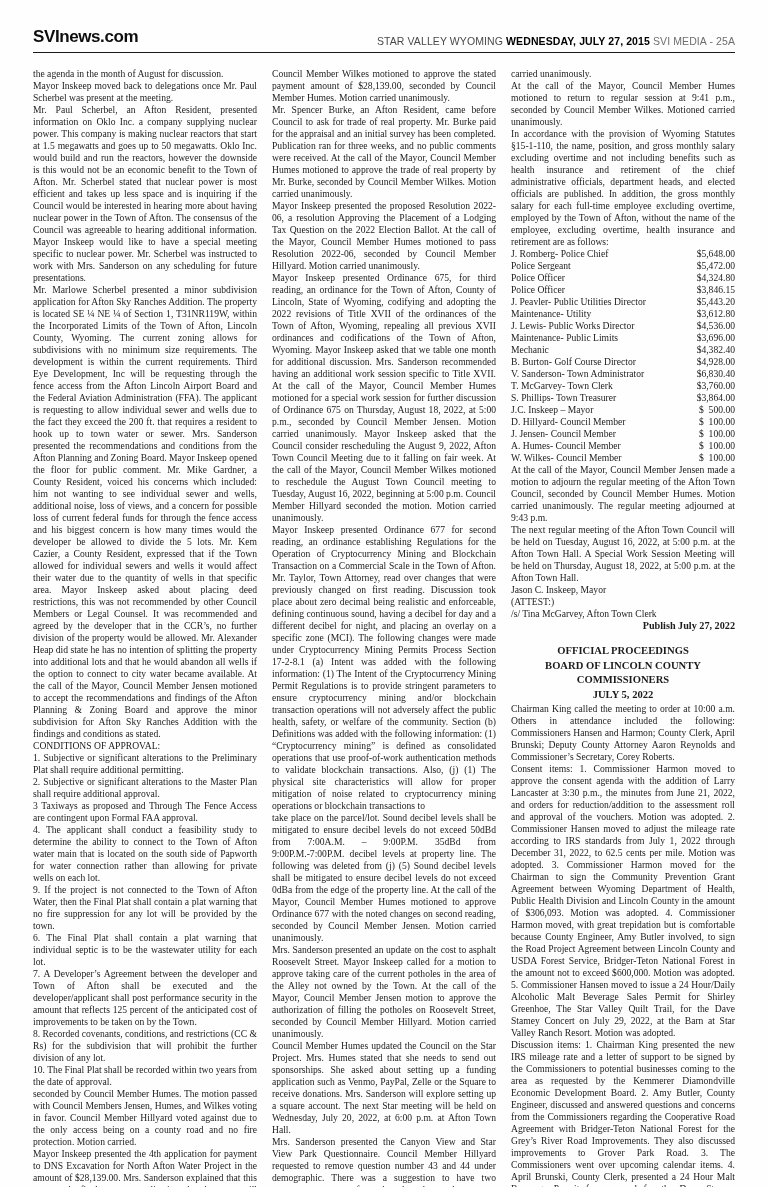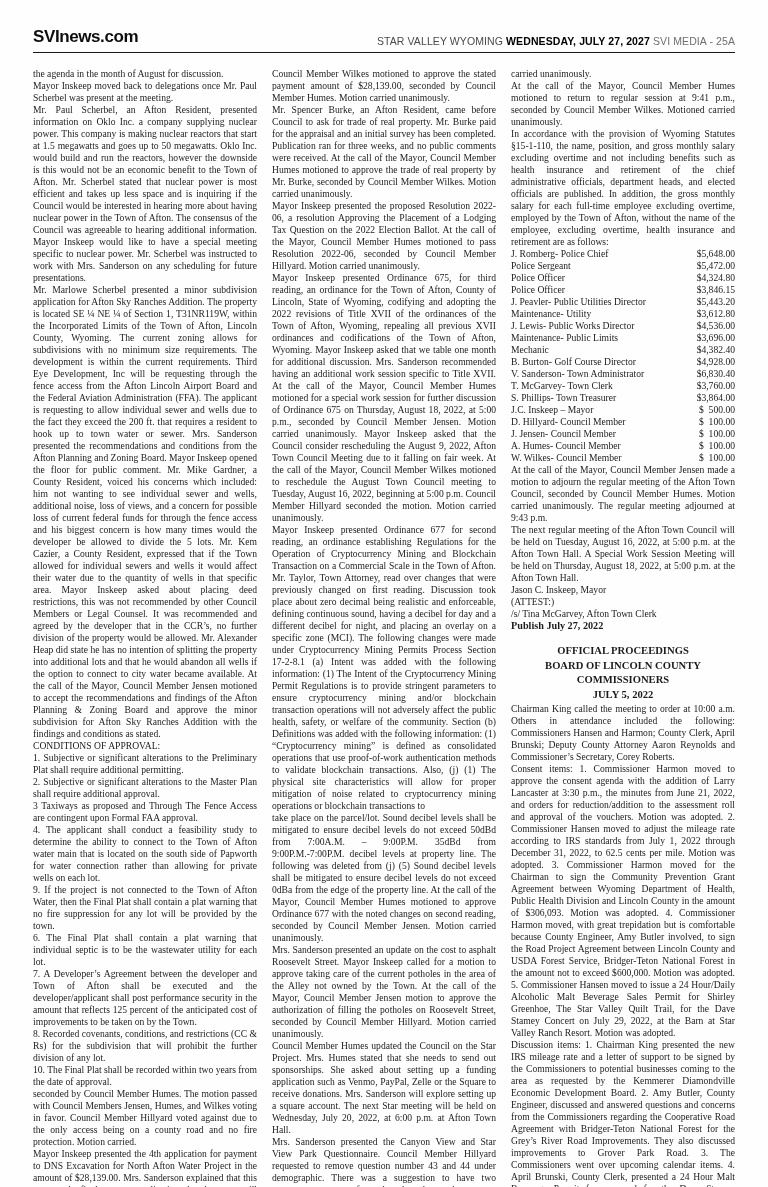--- a/index.html
+++ b/index.html
@@ -52,20 +52,21 @@
   }
   .col p { margin: 0; }
   .salary-table { margin: 0; }
   .salary-row {
     display: flex;
     justify-content: space-between;
     line-height: 12px;
   }
   .salary-row .amt { white-space: pre; }
   .publish-line {
+    text-align: right;
     font-weight: bold;
     font-size: 10.2px;
     margin: 2px 0 0 0;
   }
   .section-heading {
     text-align: center;
     font-weight: bold;
     font-size: 10.6px;
     line-height: 14.5px;
     margin: 12px 0 1px 0;
@@ -73,21 +74,21 @@
   }
   .section-heading div { text-align: center; }
 </style>
 </head>
 <body>
 
 <div class="page">
 
   <div class="masthead-bar">
     <div class="masthead">SVInews.com</div>
-    <div class="dateline"><span>STAR VALLEY WYOMING</span> <span class="date-bold">WEDNESDAY, JULY 27, 2027</span> <span class="media">SVI MEDIA - 25A</span></div>
+    <div class="dateline"><span>STAR VALLEY WYOMING</span> <span class="date-bold">WEDNESDAY, JULY 27, 2015</span> <span class="media">SVI MEDIA - 25A</span></div>
   </div>
 
   <div class="columns">
 
     <div class="col">
 
         <p>the agenda in the month of August for discussion.</p>
 
         <p>Mayor Inskeep moved back to delegations once Mr. Paul Scherbel was present at the meeting.</p>
 

